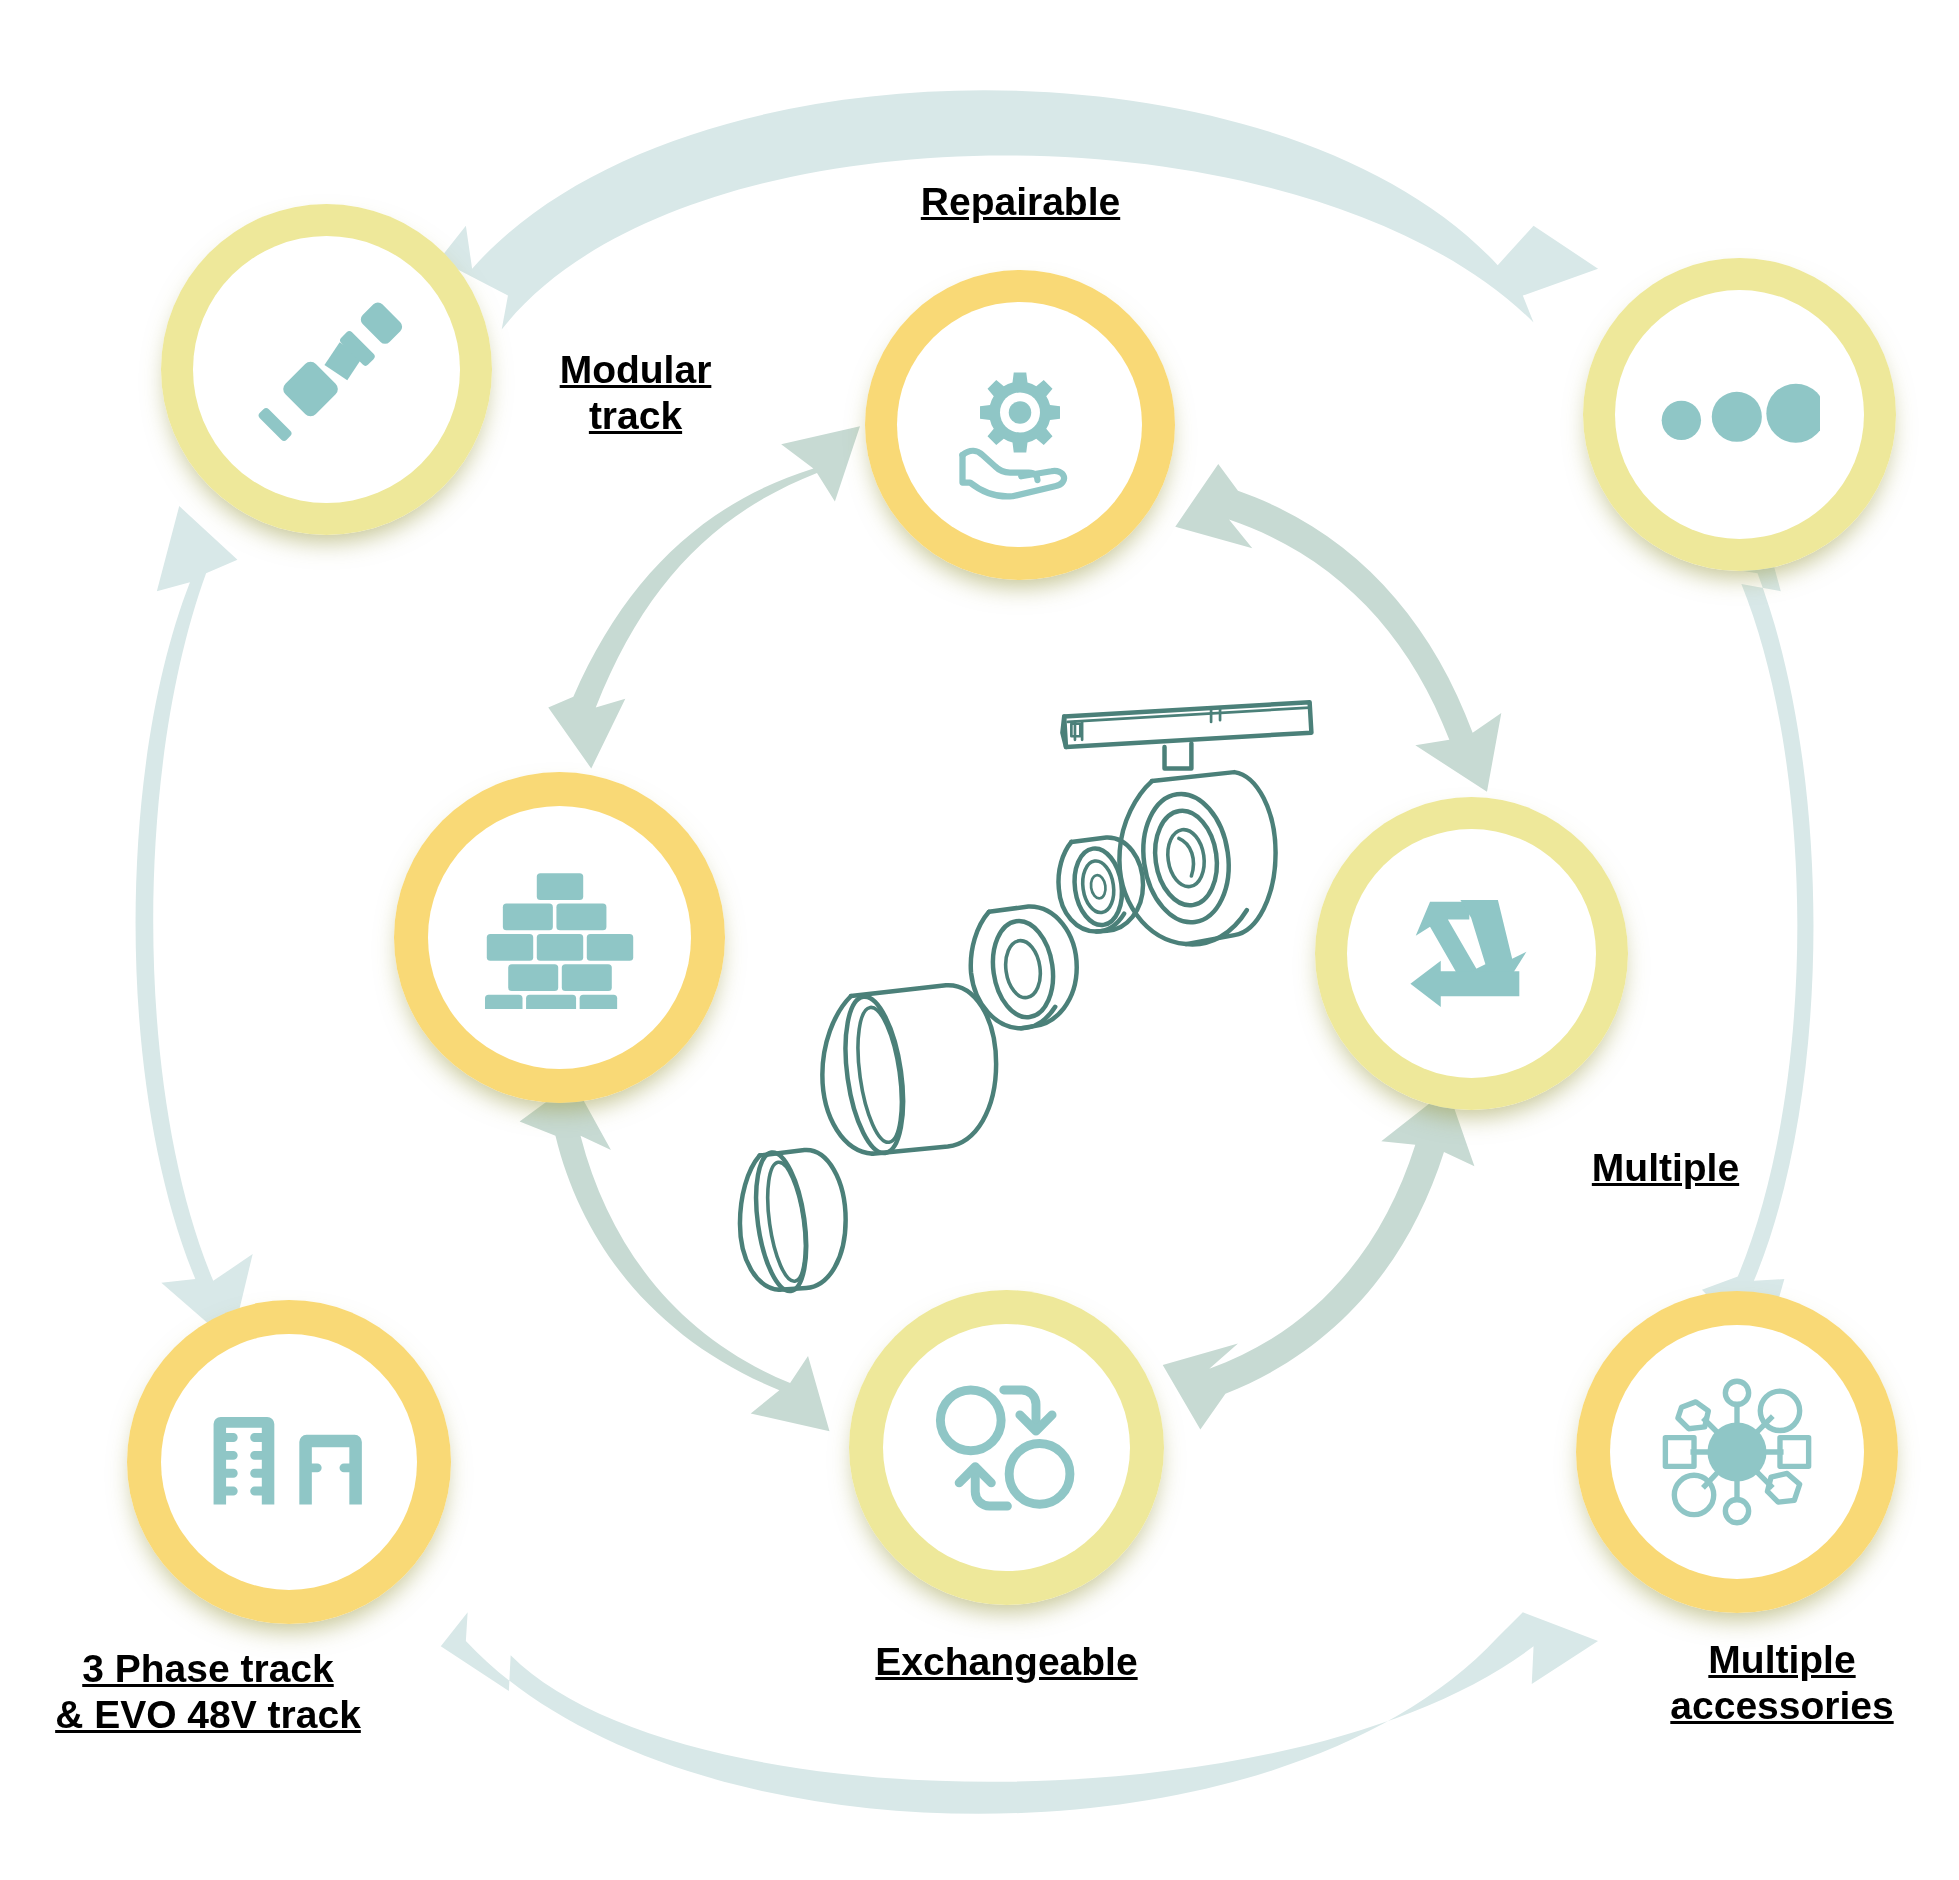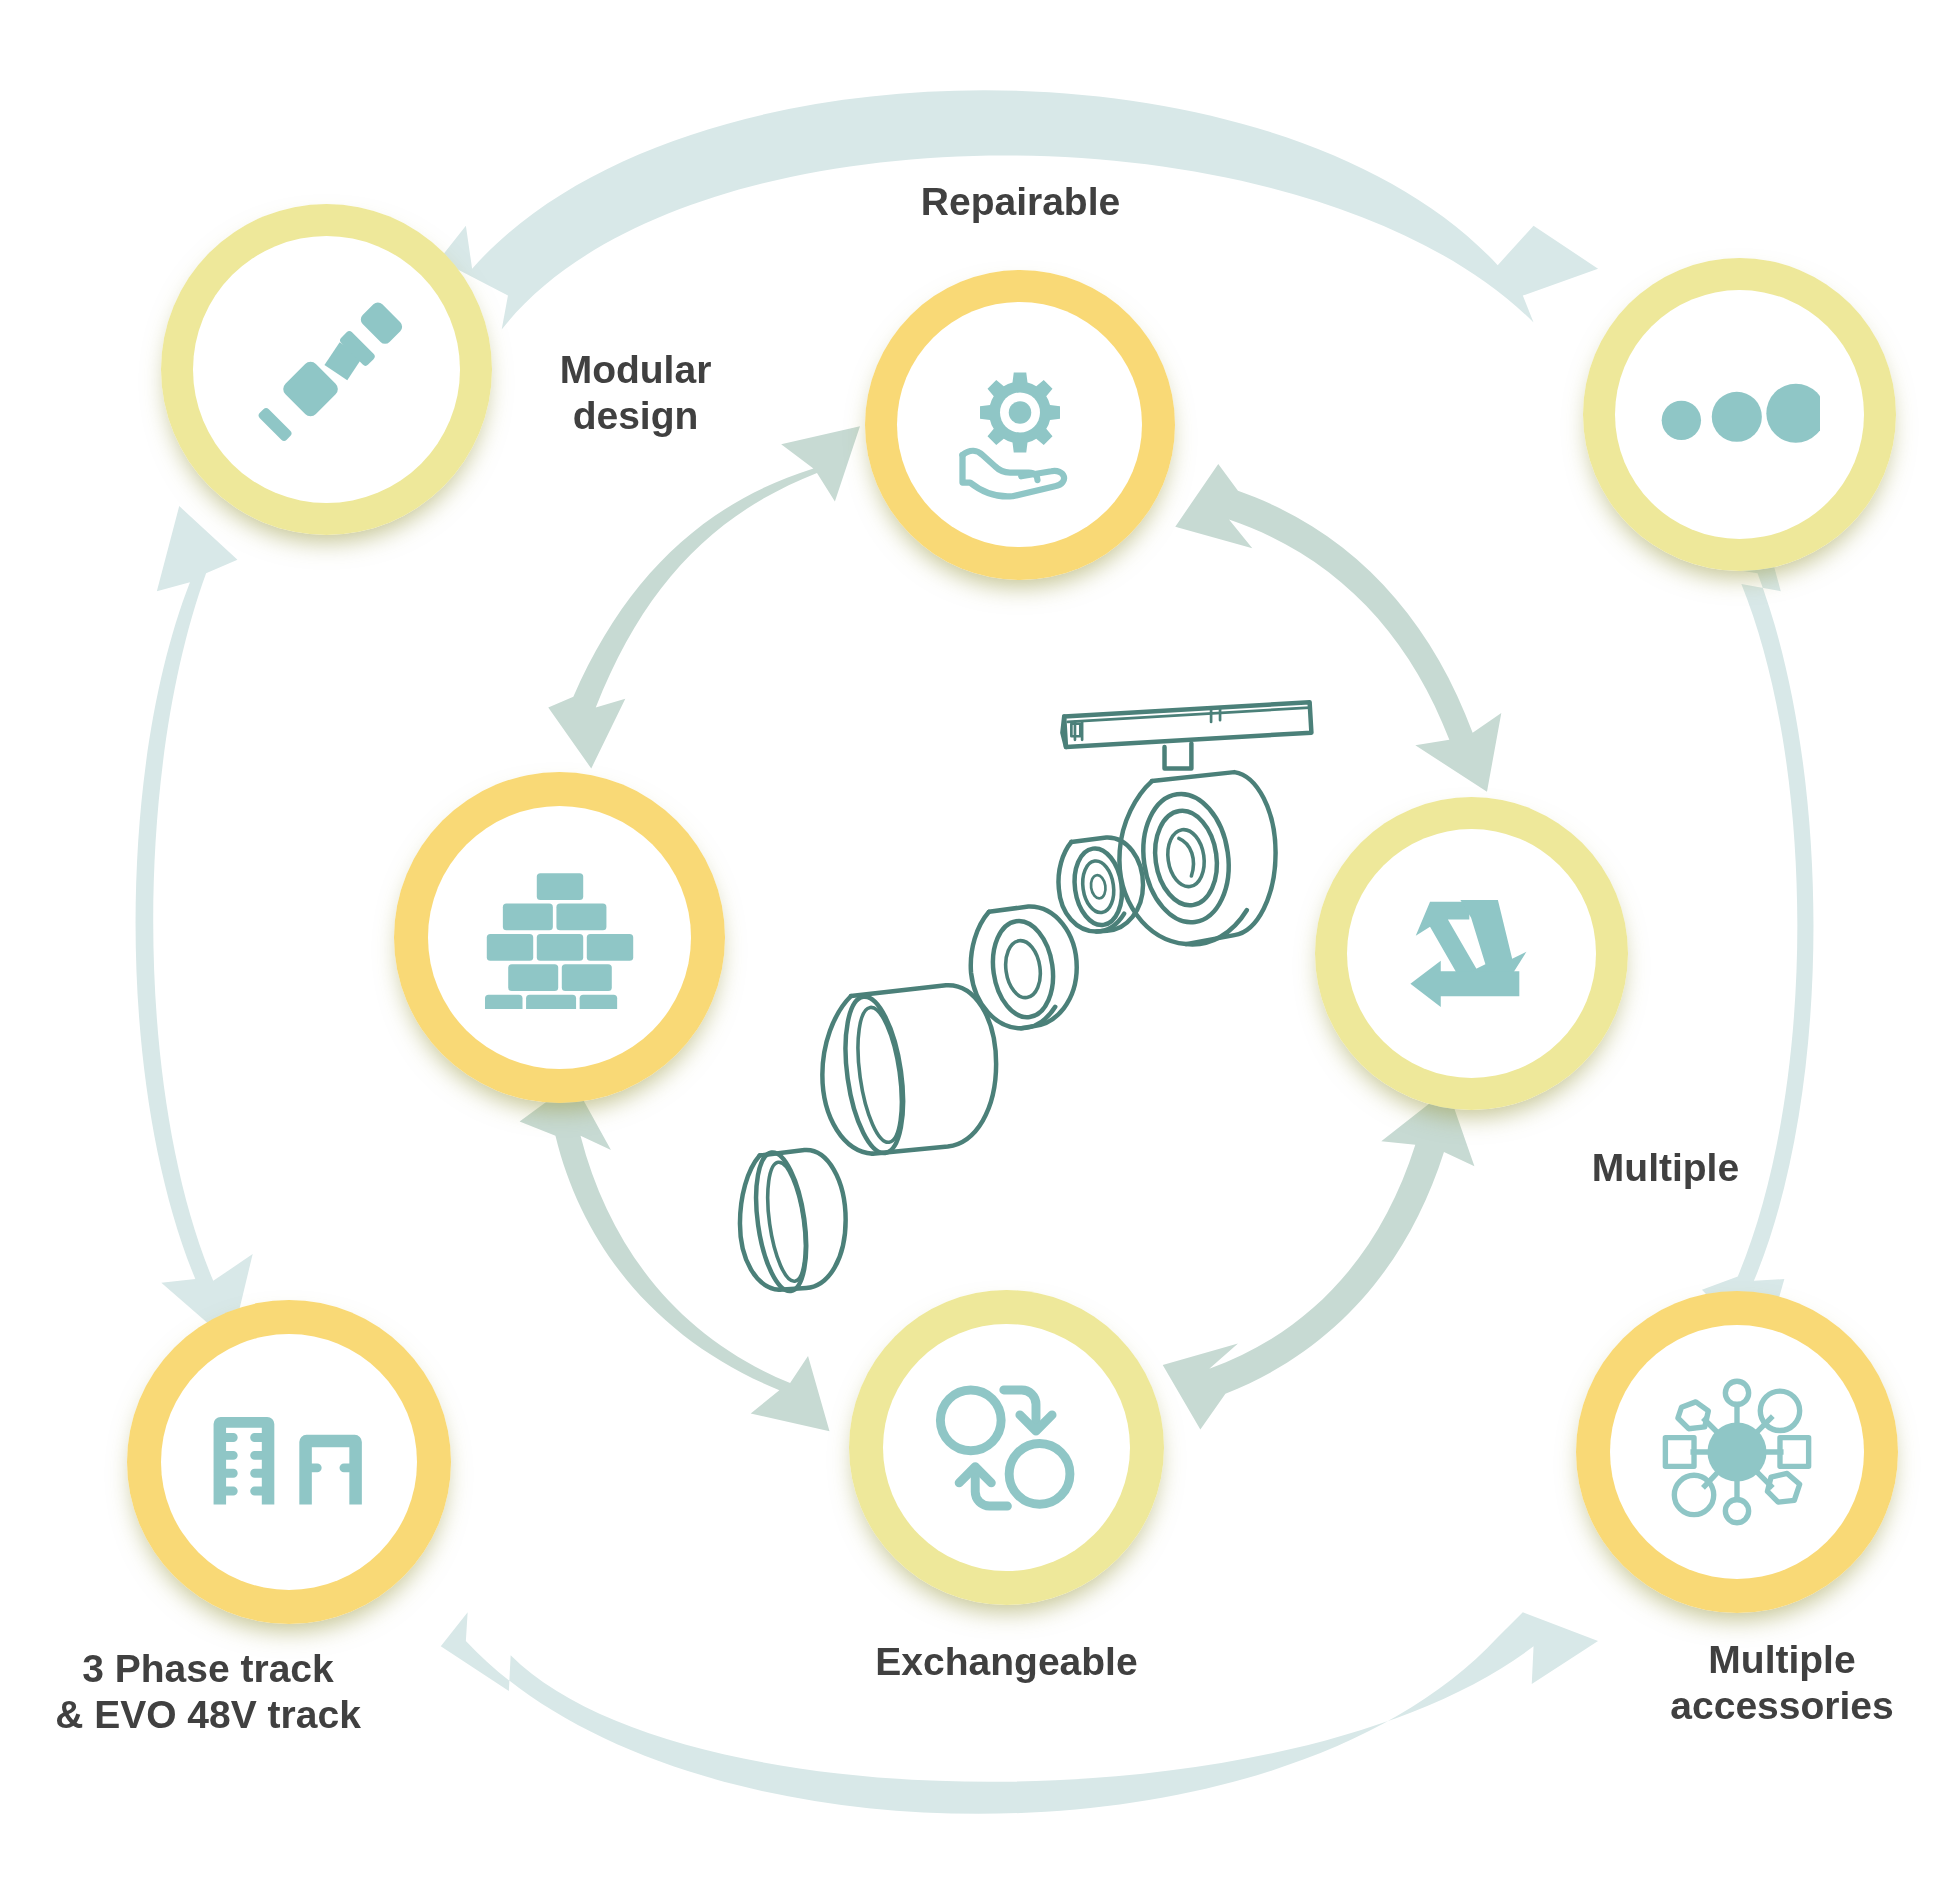--- a/index.html
+++ b/index.html
@@ -17,22 +17,22 @@
   .node{position:absolute;border-radius:50%;display:flex;align-items:center;
         justify-content:center;z-index:3;}
   .ring{position:absolute;left:0;top:0;width:100%;height:100%;border-radius:50%;}
   .ring::after{content:"";position:absolute;inset:0;border-radius:50%;
         box-shadow:0 12.5px 23px -5.4px rgba(150,150,60,.55);z-index:-1;}
   .inner{position:absolute;border-radius:50%;background:#ffffff;
         display:flex;align-items:center;justify-content:center;}
   .inner svg{display:block;}
 
   
-  .label{position:absolute;color:#404040;font-weight:bold;line-height:1.18;
-         z-index:4;white-space:pre-line;}
+  .label{position:absolute;color:#000000;font-weight:bold;line-height:1.18;
+         z-index:4;white-space:pre-line;text-decoration:underline;}
   .lbl-lg{font-size:39px;}
 
   
   .ta-c{text-align:center;}
 </style>
 </head>
 <body>
 
 <div id="stage">
 
@@ -192,21 +192,21 @@
           <rect x="14" y="88" width="10" height="30" rx="3" transform="rotate(-45 19 103)"></rect>
           <rect x="30" y="58" width="34" height="34" rx="6" transform="rotate(-45 47 75)"></rect>
           <path d="M 70 38 L 88 50 L 76 68 L 58 56 Z" transform="rotate(0 73 53)"></path>
           <rect x="78" y="28" width="12" height="30" rx="3" transform="rotate(-45 84 43)"></rect>
           <rect x="92" y="8" width="22" height="30" rx="5" transform="rotate(-45 103 23)"></rect>
         </g>
       </svg>
     </div>
   </div>
   <div class="label lbl-lg ta-c" style="left:510px;top:347px;width:251px;">Modular
-design</div>
+track</div>
 
   <div class="node" style="left:865px;top:270px;width:310px;height:310px;">
     <div class="ring" style="background:#f9d976;"></div>
     <div class="inner" style="left:32px;top:32px;width:245px;height:245px;">
       <svg width="150" height="150" viewBox="0 0 120 120">
         <g fill="#8fc6c6">
           <path d="M60 18 l5 0 1 8 a20 20 0 0 1 7 3 l6-5 7 7 -5 6 a20 20 0 0 1 3 7 l8 1 0 10 -8 1
                    a20 20 0 0 1-3 7 l5 6 -7 7 -6-5 a20 20 0 0 1-7 3 l-1 8 -10 0 -1-8
                    a20 20 0 0 1-7-3 l-6 5 -7-7 5-6 a20 20 0 0 1-3-7 l-8-1 0-10 8-1
                    a20 20 0 0 1 3-7 l-5-6 7-7 6 5 a20 20 0 0 1 7-3 l1-8 z"></path>

